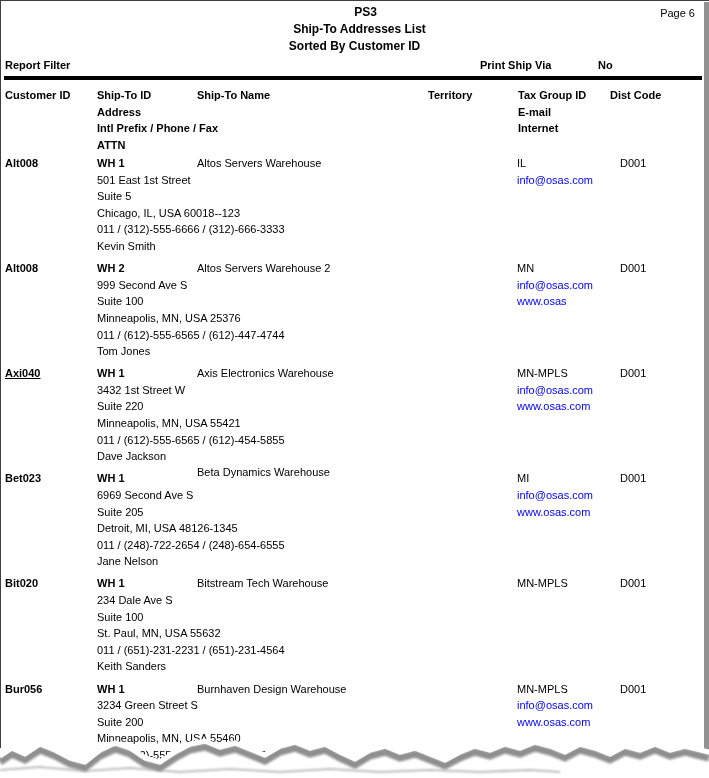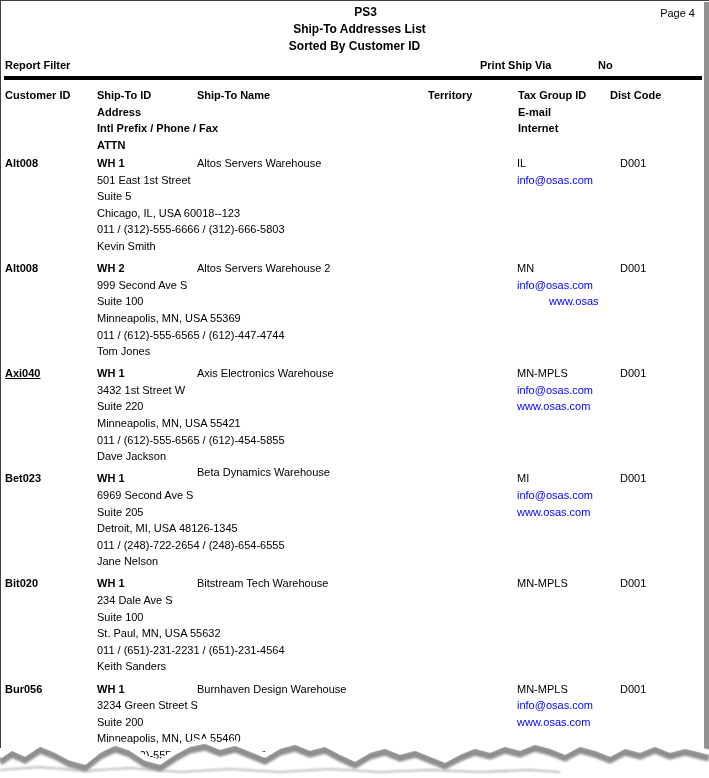--- a/index.html
+++ b/index.html
@@ -26,21 +26,21 @@
 
 <div class="page">
 
   <div class="border-top"></div>
   <div class="border-left"></div>
   <div class="border-right"></div>
 
   <div class="t title" style="top:6px;padding-left:22px;">PS3</div>
   <div class="t title" style="top:23px;padding-left:10px;">Ship-To Addresses List</div>
   <div class="t title" style="top:40px;">Sorted By Customer ID</div>
-  <div class="t" style="top:7px;right:14px;">Page 4</div>
+  <div class="t" style="top:7px;right:14px;">Page 6</div>
 
   <div class="t b" style="left:5px;top:59px;">Report Filter</div>
   <div class="t b" style="left:480px;top:59px;">Print Ship Via</div>
   <div class="t b" style="left:598px;top:59px;">No</div>
 
   <div class="rule" style="left:4px;top:76px;width:698px;height:4px;"></div>
 
   <div class="t b" style="left:5px;top:89px;">Customer ID</div>
   <div class="t b" style="left:97px;top:89px;">Ship-To ID</div>
   <div class="t b" style="left:97px;top:105.5px;">Address</div>
@@ -56,32 +56,32 @@
   <div id="records">
       <span class="t b" style="left: 5px; top: 157px;">Alt008</span>
       <span class="t b" style="left: 97px; top: 157px;">WH 1</span>
       <span class="t" style="left: 197px; top: 157px;">Altos Servers Warehouse</span>
       <span class="t" style="left: 517px; top: 157px;">IL</span>
       <span class="t" style="left: 620px; top: 157px;">D001</span>
       <span class="t" style="left: 97px; top: 173.6px;">501 East 1st Street</span>
       <span class="t link" style="left: 517px; top: 173.6px;">info@osas.com</span>
       <span class="t" style="left: 97px; top: 190.2px;">Suite 5</span>
       <span class="t" style="left: 97px; top: 206.8px;">Chicago, IL, USA 60018--123</span>
-      <span class="t" style="left: 97px; top: 223.4px;">011 / (312)-555-6666 / (312)-666-5803</span>
+      <span class="t" style="left: 97px; top: 223.4px;">011 / (312)-555-6666 / (312)-666-3333</span>
       <span class="t" style="left: 97px; top: 240px;">Kevin Smith</span>
       <span class="t b" style="left: 5px; top: 262.1px;">Alt008</span>
       <span class="t b" style="left: 97px; top: 262.1px;">WH 2</span>
       <span class="t" style="left: 197px; top: 262.1px;">Altos Servers Warehouse 2</span>
       <span class="t" style="left: 517px; top: 262.1px;">MN</span>
       <span class="t" style="left: 620px; top: 262.1px;">D001</span>
       <span class="t" style="left: 97px; top: 278.7px;">999 Second Ave S</span>
       <span class="t link" style="left: 517px; top: 278.7px;">info@osas.com</span>
       <span class="t" style="left: 97px; top: 295.3px;">Suite 100</span>
-      <span class="t link" style="left: 517px; top: 295.3px; margin-left: 32px;">www.osas</span>
-      <span class="t" style="left: 97px; top: 311.9px;">Minneapolis, MN, USA 55369</span>
+      <span class="t link" style="left: 517px; top: 295.3px;">www.osas</span>
+      <span class="t" style="left: 97px; top: 311.9px;">Minneapolis, MN, USA 25376</span>
       <span class="t" style="left: 97px; top: 328.5px;">011 / (612)-555-6565 / (612)-447-4744</span>
       <span class="t" style="left: 97px; top: 345.1px;">Tom Jones</span>
       <span class="t b" style="left: 5px; top: 367.2px; text-decoration: underline;">Axi040</span>
       <span class="t b" style="left: 97px; top: 367.2px;">WH 1</span>
       <span class="t" style="left: 197px; top: 367.2px;">Axis Electronics Warehouse</span>
       <span class="t" style="left: 517px; top: 367.2px;">MN-MPLS</span>
       <span class="t" style="left: 620px; top: 367.2px;">D001</span>
       <span class="t" style="left: 97px; top: 383.8px;">3432 1st Street W</span>
       <span class="t link" style="left: 517px; top: 383.8px;">info@osas.com</span>
       <span class="t" style="left: 97px; top: 400.4px;">Suite 220</span>

